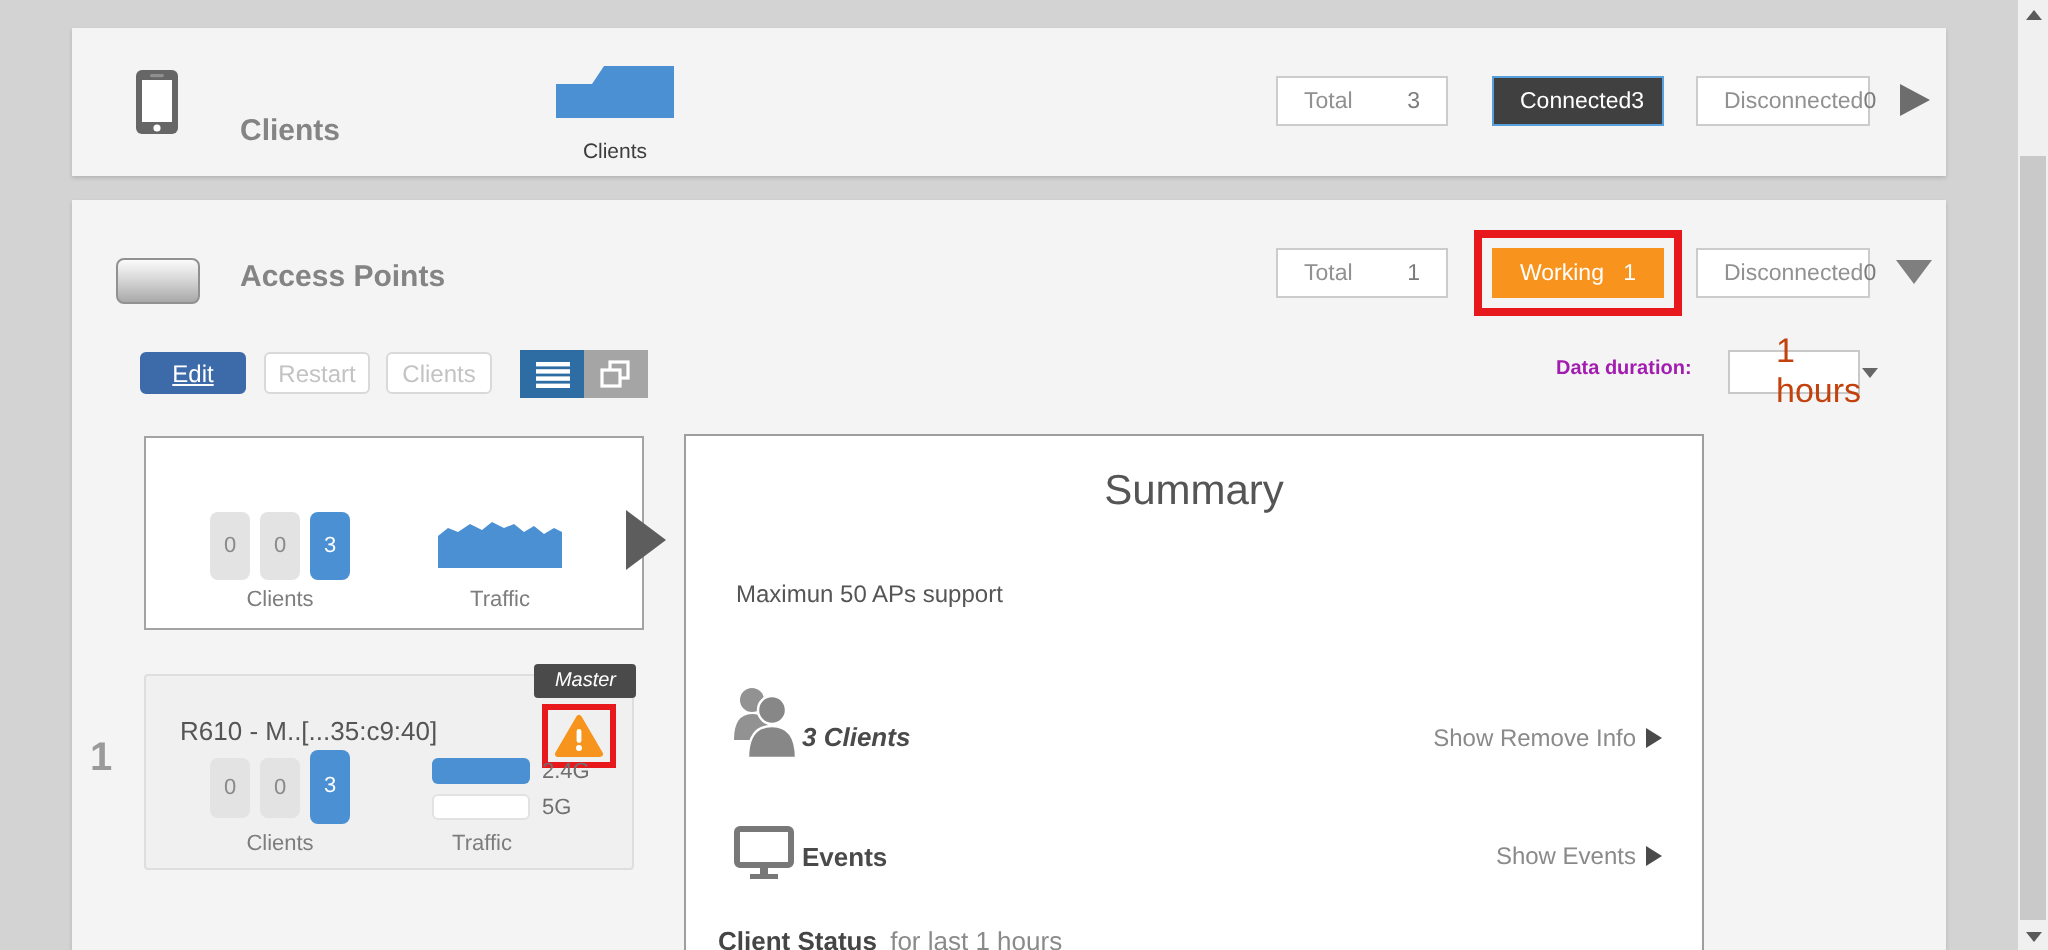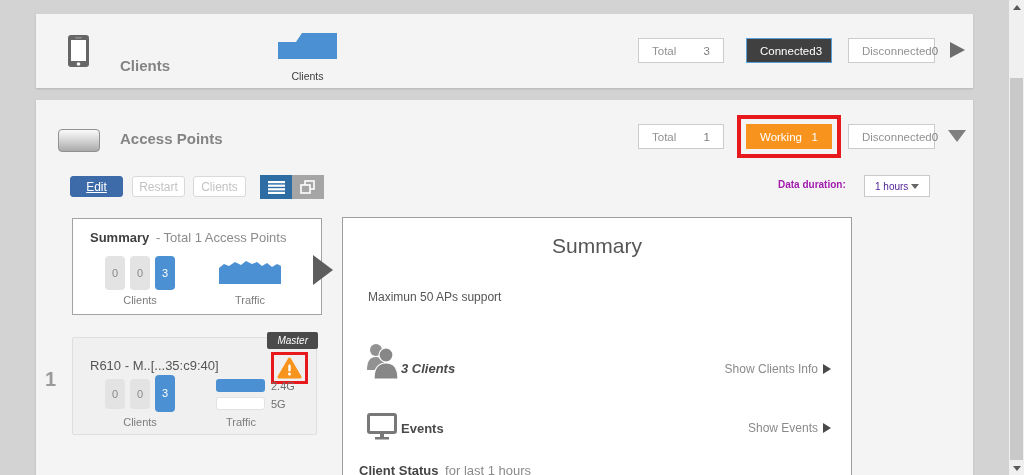--- a/index.html
+++ b/index.html
@@ -48,21 +48,21 @@
   .detail h1{margin:0;font-size:21px;font-weight:normal;color:#555;text-align:center;}
   .dtext{position:absolute;font-size:12px;color:#555;}
   .row-label{position:absolute;font-size:13px;font-weight:bold;color:#4a4a4a;}
   .show-link{position:absolute;right:20px;font-size:12px;color:#8a8a8a;cursor:pointer;white-space:nowrap;}
   
   #scrollbar{position:absolute;right:0;top:0;width:15px;height:475px;background:#f0f0f0;}
   #scroll-thumb{position:absolute;left:1px;top:78px;width:13px;height:382px;background:#c9c9c9;}
   .scroll-arrow{position:absolute;left:0;width:15px;height:14px;display:flex;align-items:center;justify-content:center;cursor:pointer;}
   .scroll-arrow .up{width:0;height:0;border-left:4px solid transparent;border-right:4px solid transparent;border-bottom:5px solid #5a5a5a;}
   .scroll-arrow .down{width:0;height:0;border-left:4px solid transparent;border-right:4px solid transparent;border-top:5px solid #5a5a5a;}
-  .sel{position:absolute;background:#fff;border:1px solid #c9c9c9;box-sizing:border-box;display:flex;align-items:center;justify-content:space-between;padding:0 10px;font-size:10px;color:#4c1d95;cursor:pointer;}
+  .sel{position:absolute;background:#fff;border:1px solid #c9c9c9;box-sizing:border-box;display:flex;align-items:center;justify-content:space-between;padding:0 23px;font-size:17px;color:#c2410c;cursor:pointer;}
   .sel .dd{width:0;height:0;border-left:4px solid transparent;border-right:4px solid transparent;border-top:5px solid #666;}
 </style>
 </head>
 <body>
 
 <div id="screen">
 
   <div class="panel" style="top:14px;height:74px;">
     <svg class="abs" style="left:32px;top:21px;" width="21" height="32" viewBox="0 0 21 32">
       <rect x="0" y="0" width="21" height="32" rx="3" fill="#666"></rect>
@@ -129,24 +129,20 @@
       </svg>
     </div>
 
     <div class="abs" style="left:742px;top:79px;font-size:10px;font-weight:bold;color:#a21caf;">Data duration:</div>
     <div class="sel" style="left:828px;top:75px;width:66px;height:22px;">
       <span>1 hours</span>
       <span class="dd"></span>
     </div>
 
     <div class="card" style="left:36px;top:118px;width:250px;height:97px;cursor:pointer;">
-      <div class="abs" style="left:17px;top:11px;font-size:13px;">
-        <span style="font-weight:bold;color:#3f3f3f;">Summary</span>
-        <span style="color:#8b8b8b;margin-left:3px;">- Total 1 Access Points</span>
-      </div>
       <div class="abs" style="left:32px;top:37px;">
         <span class="mini-box">0</span><span class="mini-box">0</span><span class="mini-box blue">3</span>
       </div>
       <div class="mini-label" style="left:30px;top:75px;width:74px;">Clients</div>
       <svg class="abs" style="left:146px;top:39px;" width="62" height="26" viewBox="0 0 62 26">
         <polygon points="0,10 5,6 10,8 16,4 22,7 27,3 33,6 38,4 43,8 48,5 53,9 58,6 62,8 62,26 0,26" fill="#4a90d2"></polygon>
       </svg>
       <div class="mini-label" style="left:142px;top:75px;width:70px;">Traffic</div>
       <div class="pointer"></div>
     </div>
@@ -178,21 +174,21 @@
       <div class="dtext" style="left:25px;top:72px;">Maximun 50 APs support</div>
 
       <svg class="abs" style="left:23px;top:124px;" width="32" height="38" viewBox="0 0 32 38">
         <circle cx="10" cy="8" r="6" fill="#929292"></circle>
         <path d="M1,28 Q1,15 10,15 Q19,15 19,28 Z" fill="#929292"></path>
         <circle cx="20" cy="13" r="7" fill="#878787" stroke="#fff" stroke-width="1.2"></circle>
         <path d="M8,37 Q8,21 20,21 Q32,21 32,37 Z" fill="#878787" stroke="#fff" stroke-width="1.2"></path>
       </svg>
       <div class="row-label" style="left:58px;top:143px;font-style:italic;">3 Clients</div>
       <div class="show-link" style="top:144px;">
-        <span>Show Clients Info</span><span class="link-arrow"></span>
+        <span>Show Remove Info</span><span class="link-arrow"></span>
       </div>
 
       <svg class="abs" style="left:24px;top:195px;" width="30" height="27" viewBox="0 0 30 27">
         <rect x="1.5" y="1.5" width="27" height="18" rx="1.5" fill="none" stroke="#787878" stroke-width="3"></rect>
         <rect x="13" y="20" width="4" height="4" fill="#787878"></rect>
         <rect x="8" y="24" width="14" height="2.5" fill="#787878"></rect>
       </svg>
       <div class="row-label" style="left:58px;top:203px;">Events</div>
       <div class="show-link" style="top:203px;">
         <span>Show Events</span><span class="link-arrow"></span>

